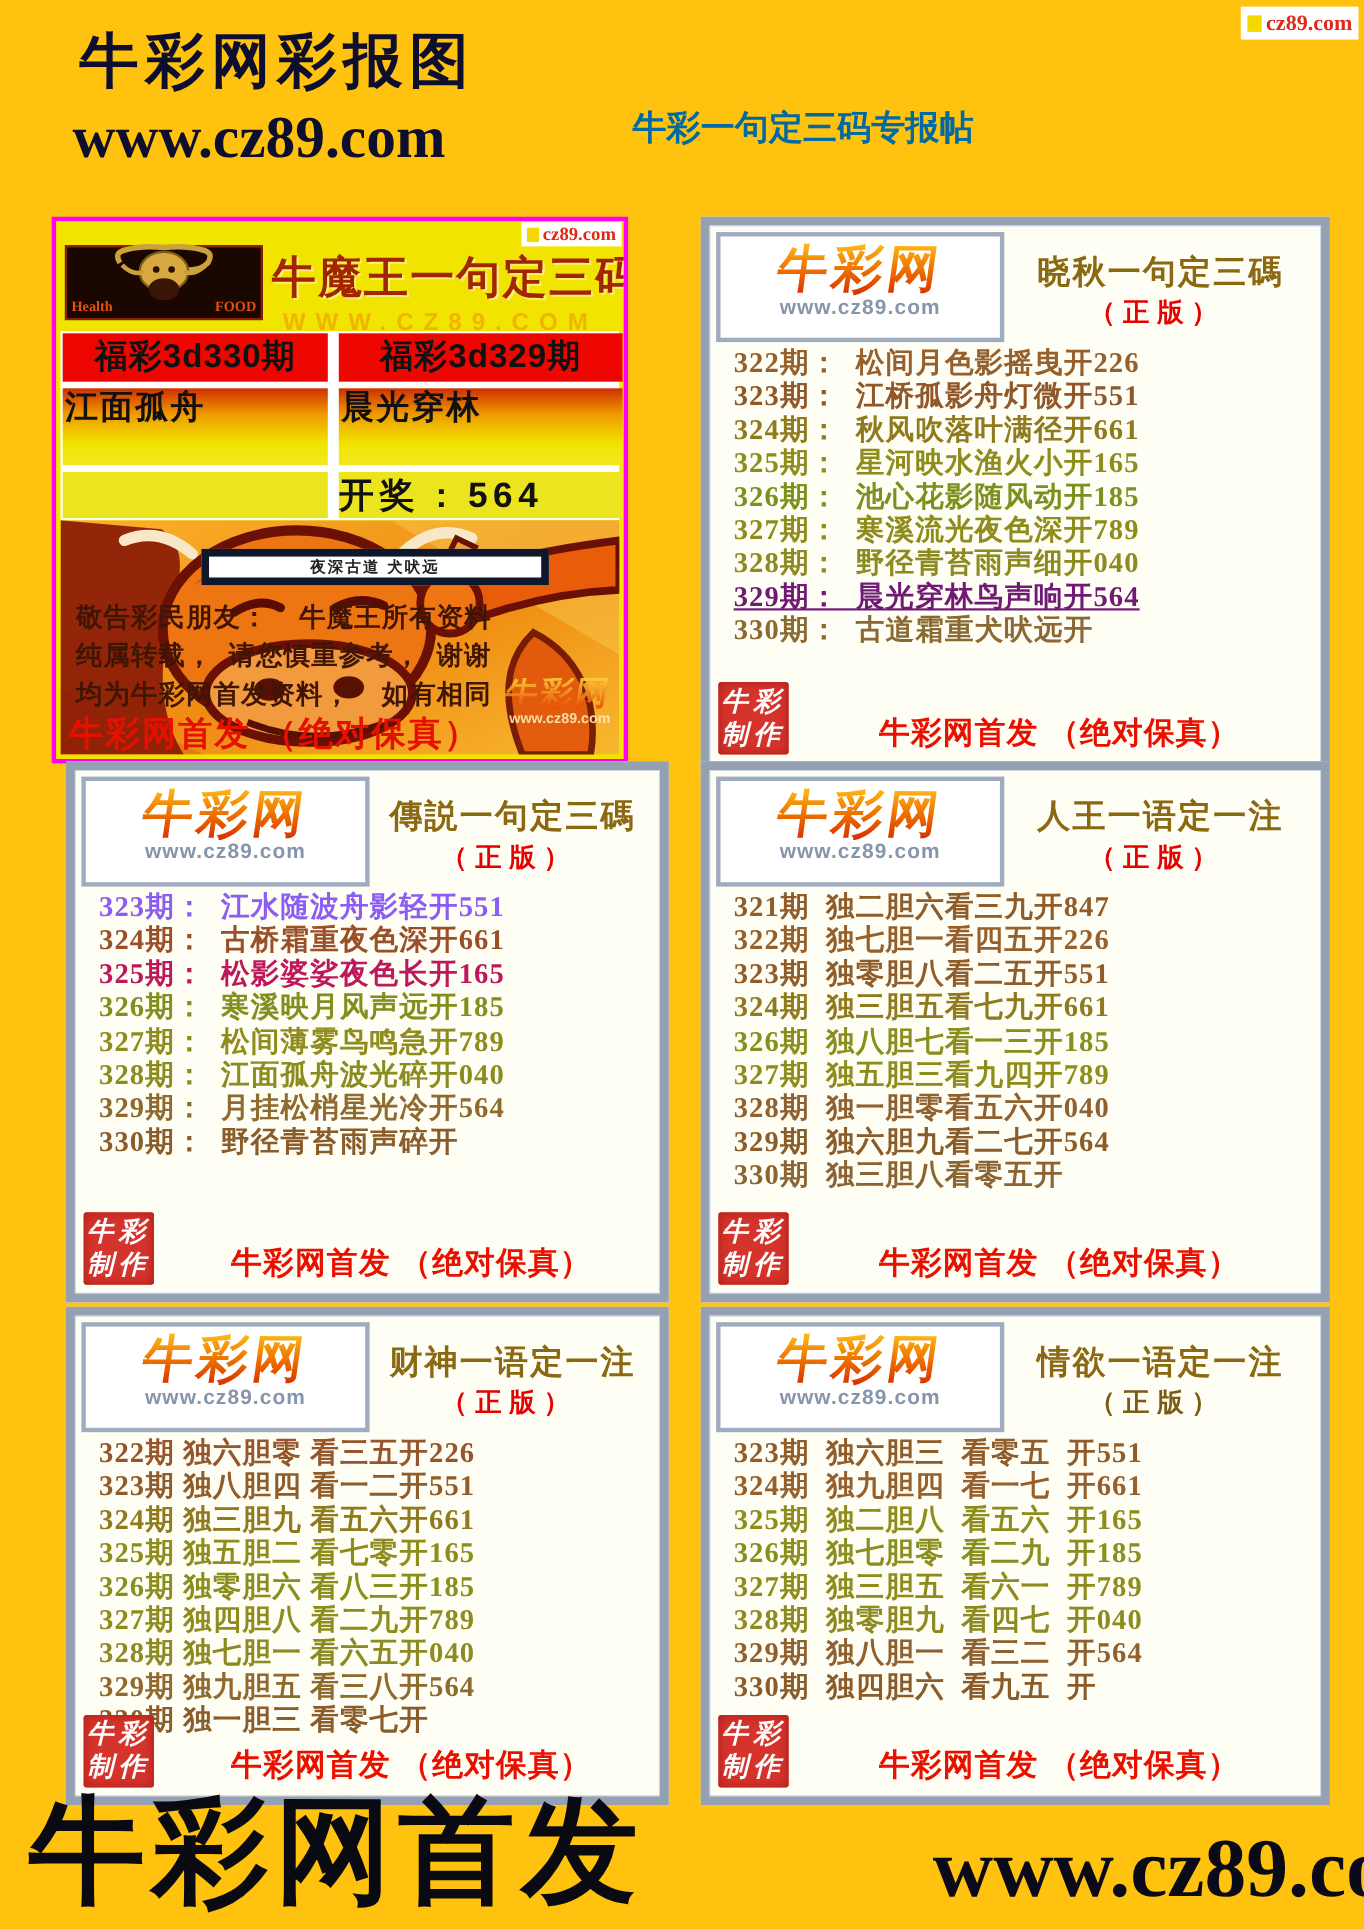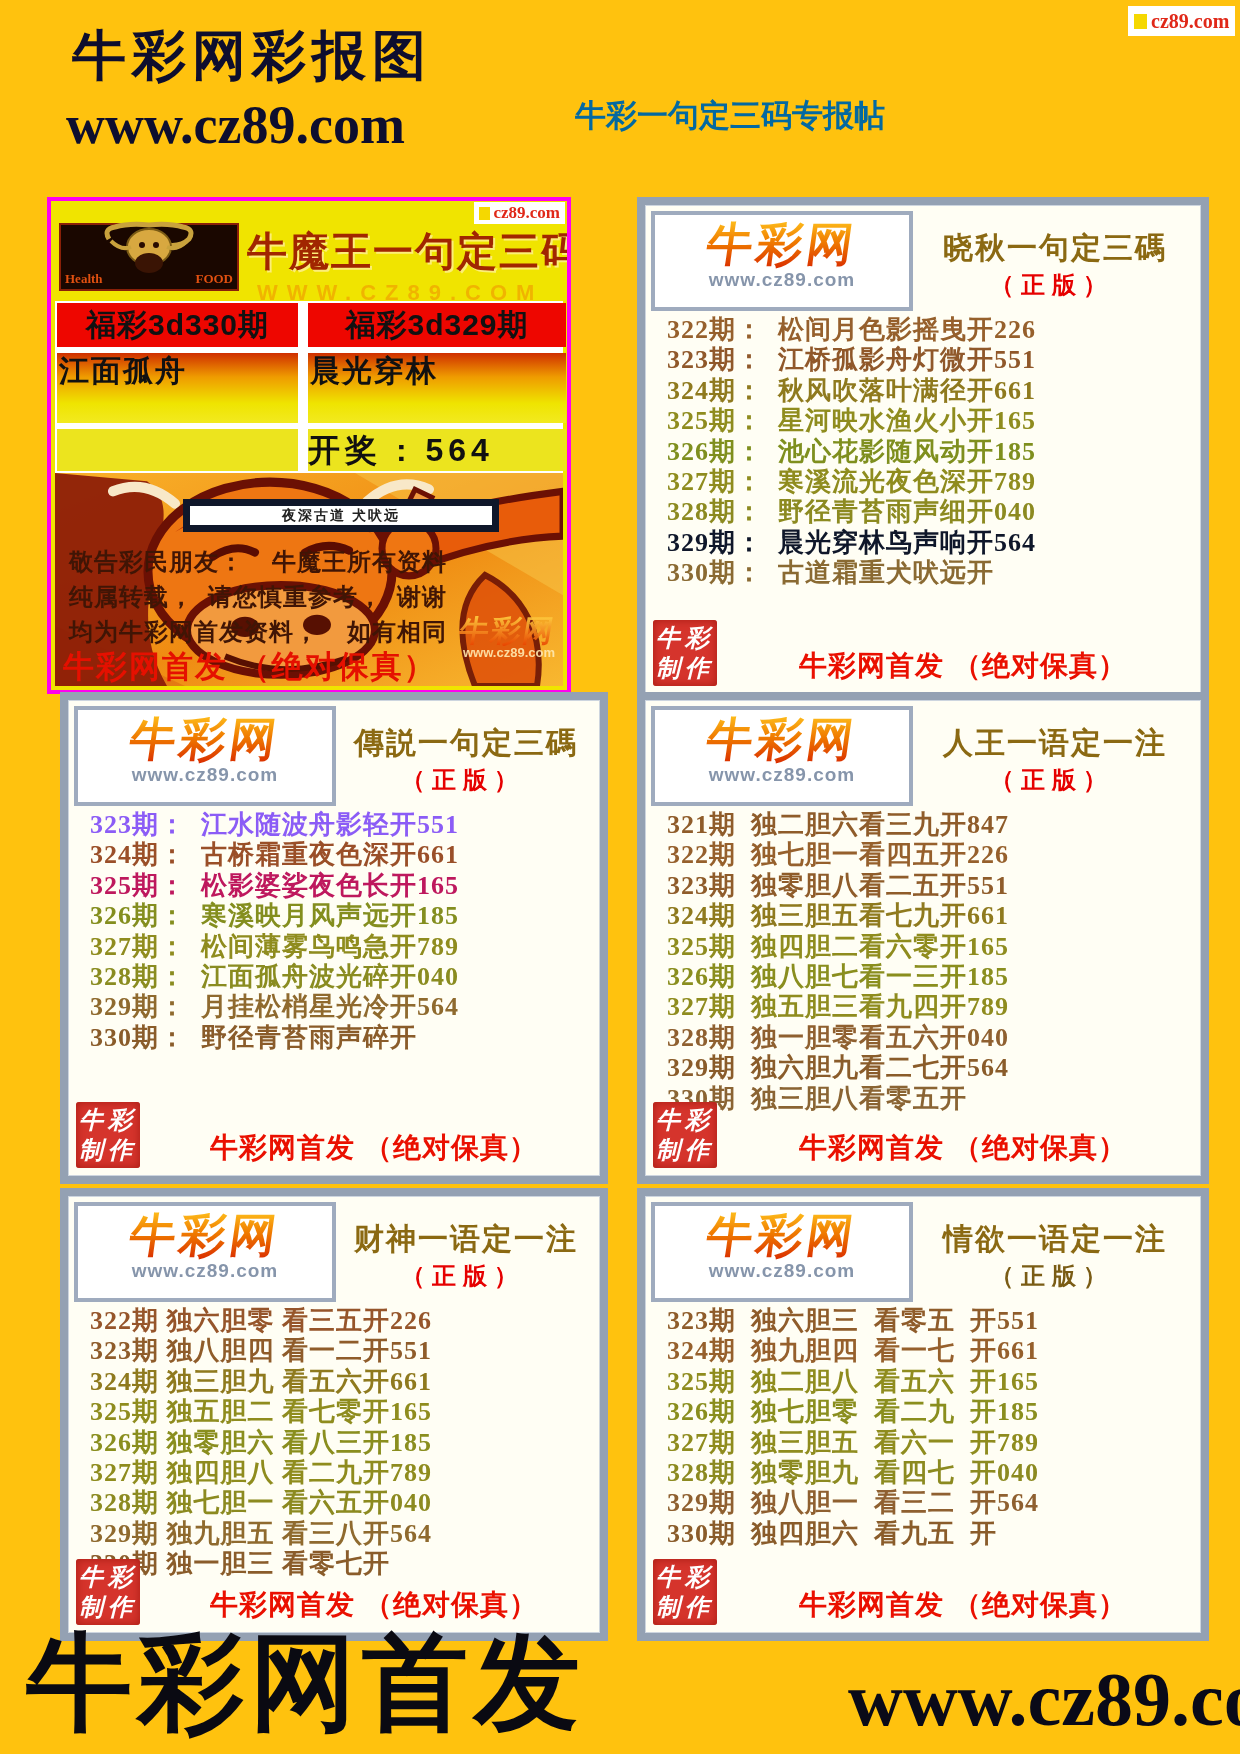--- a/index.html
+++ b/index.html
@@ -185,21 +185,21 @@
   <div class="panel-title">晓秋一句定三碼</div>
   <div class="panel-version" style="color: rgb(230, 0, 0);">（正版）</div>
   <div class="rows">
       <div class="li" style="color: rgb(150, 96, 44);">322期：  松间月色影摇曳开226</div>
       <div class="li" style="color: rgb(144, 88, 42);">323期：  江桥孤影舟灯微开551</div>
       <div class="li" style="color: rgb(143, 122, 30);">324期：  秋风吹落叶满径开661</div>
       <div class="li" style="color: rgb(143, 140, 30);">325期：  星河映水渔火小开165</div>
       <div class="li" style="color: rgb(127, 143, 30);">326期：  池心花影随风动开185</div>
       <div class="li" style="color: rgb(143, 140, 30);">327期：  寒溪流光夜色深开789</div>
       <div class="li" style="color: rgb(140, 138, 32);">328期：  野径青苔雨声细开040</div>
-      <div class="li" style="color: #0f172a;">329期：  晨光穿林鸟声响开564</div>
+      <div class="li" style="color: #701a75; text-decoration: underline;">329期：  晨光穿林鸟声响开564</div>
       <div class="li" style="color: rgb(138, 106, 50);">330期：  古道霜重犬吠远开</div>
     </div>
   <div class="stamp">
       <div class="li">牛彩</div>
       <div class="li">制作</div>
     </div>
   <div class="panel-red">牛彩网首发 （绝对保真）</div>
 </div>
 
 <div id="p3" class="panel">
@@ -231,21 +231,20 @@
     <div class="logo-text">牛彩网</div>
     <div class="logo-url">www.cz89.com</div>
   </div>
   <div class="panel-title">人王一语定一注</div>
   <div class="panel-version" style="color: rgb(230, 0, 0);">（正版）</div>
   <div class="rows">
       <div class="li" style="color: rgb(143, 92, 42);">321期  独二胆六看三九开847</div>
       <div class="li" style="color: rgb(150, 96, 44);">322期  独七胆一看四五开226</div>
       <div class="li" style="color: rgb(143, 92, 42);">323期  独零胆八看二五开551</div>
       <div class="li" style="color: rgb(143, 122, 30);">324期  独三胆五看七九开661</div>
-      <div class="li" style="color: rgb(143, 140, 30);">325期  独四胆二看六零开165</div>
       <div class="li" style="color: rgb(138, 142, 30);">326期  独八胆七看一三开185</div>
       <div class="li" style="color: rgb(143, 140, 30);">327期  独五胆三看九四开789</div>
       <div class="li" style="color: rgb(143, 96, 48);">328期  独一胆零看五六开040</div>
       <div class="li" style="color: rgb(138, 92, 42);">329期  独六胆九看二七开564</div>
       <div class="li" style="color: rgb(138, 100, 51);">330期  独三胆八看零五开</div>
     </div>
   <div class="stamp">
       <div class="li">牛彩</div>
       <div class="li">制作</div>
     </div>

